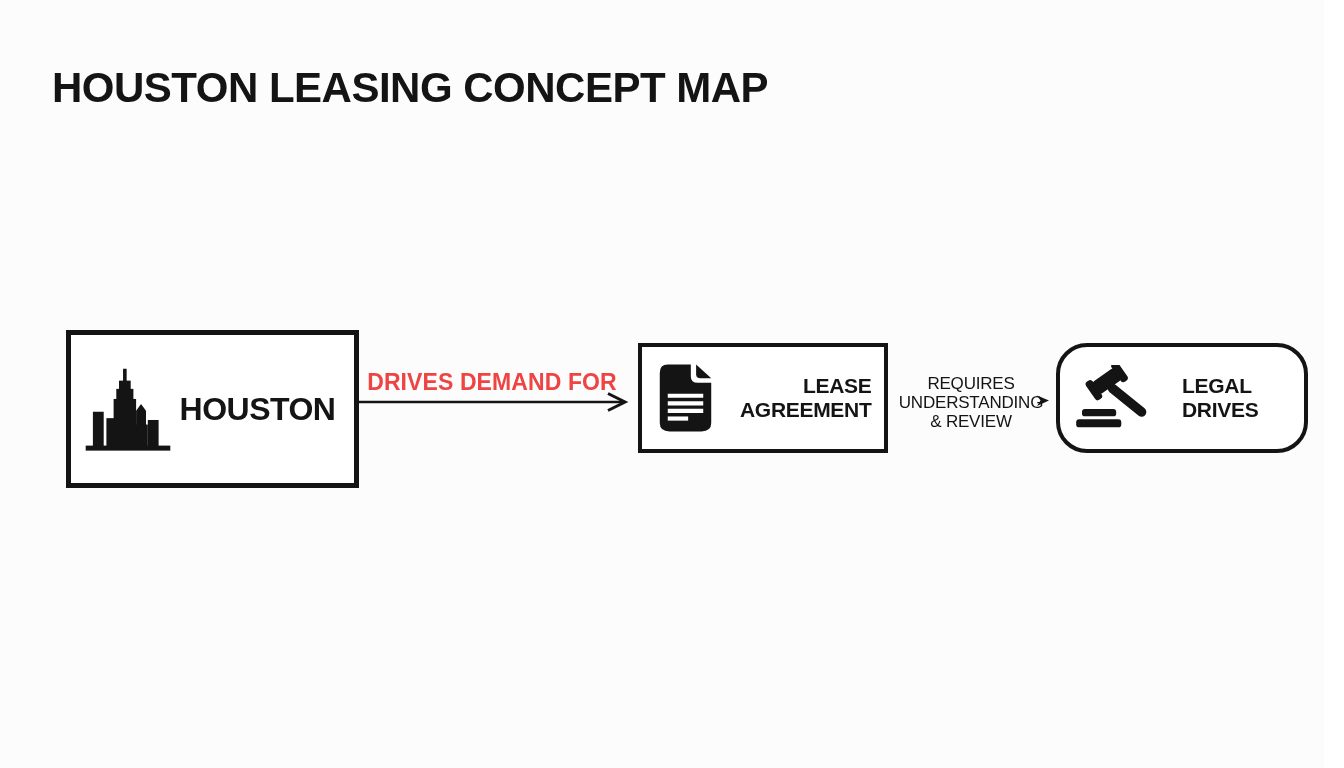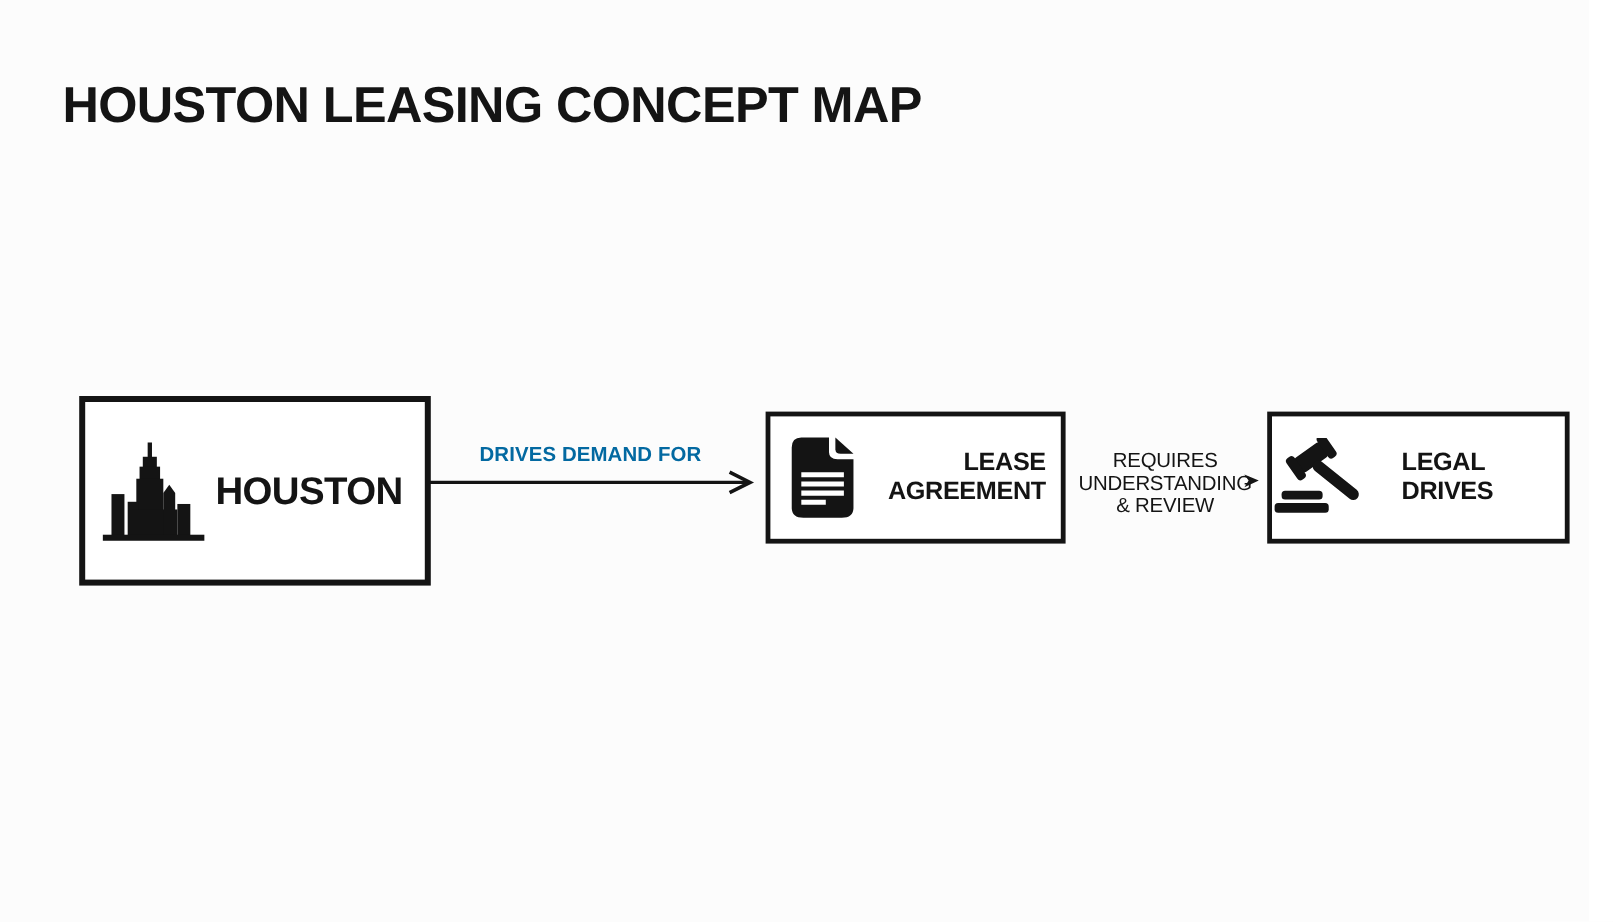--- a/index.html
+++ b/index.html
@@ -50,33 +50,34 @@
     padding-left: 16px;
     text-align: right;
   }
   #node-lease .label {
     margin-left: 27px;
     font-size: 21px; line-height: 24px; letter-spacing: -0.3px;
   }
 
   #node-legal {
     left: 1056px; top: 343px; width: 252px; height: 110px;
-    padding-left: 0;
+    padding-left: 14px;
+    border-radius: 31px;
   }
   #node-legal .label {
     margin-left: 28px;
     font-size: 21px; line-height: 24px; letter-spacing: -0.3px;
   }
 
   .edge-label-1 {
     position: absolute;
     left: 354px; top: 369px; width: 276px;
     text-align: center;
-    font-size: 17px; font-weight: bold; letter-spacing: 0.1px;
-    color: #0369a1;
+    font-size: 23px; font-weight: bold; letter-spacing: 0.1px;
+    color: #ef4444;
     white-space: nowrap;
   }
   .edge-arrow-1 {
     position: absolute;
     left: 354px; top: 390px;
   }
   .edge-label-2 {
     position: absolute;
     left: 891px; top: 374px; width: 160px;
     text-align: center;

